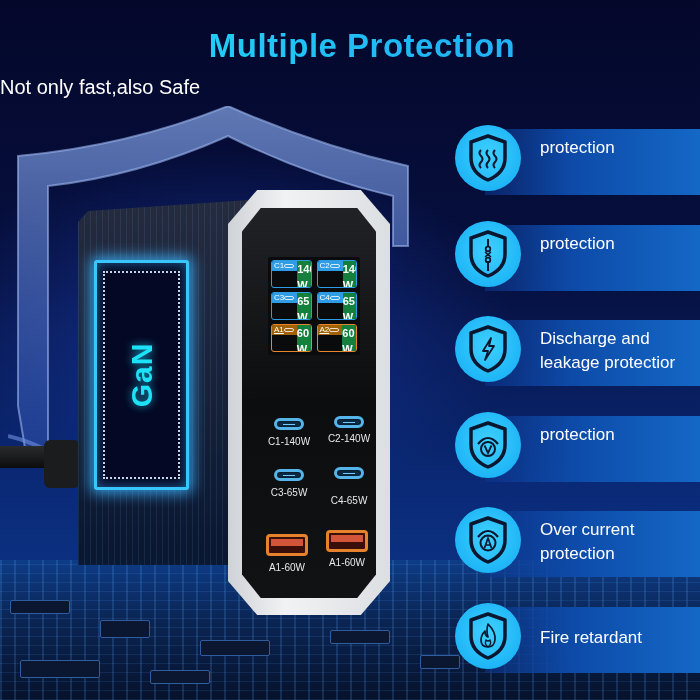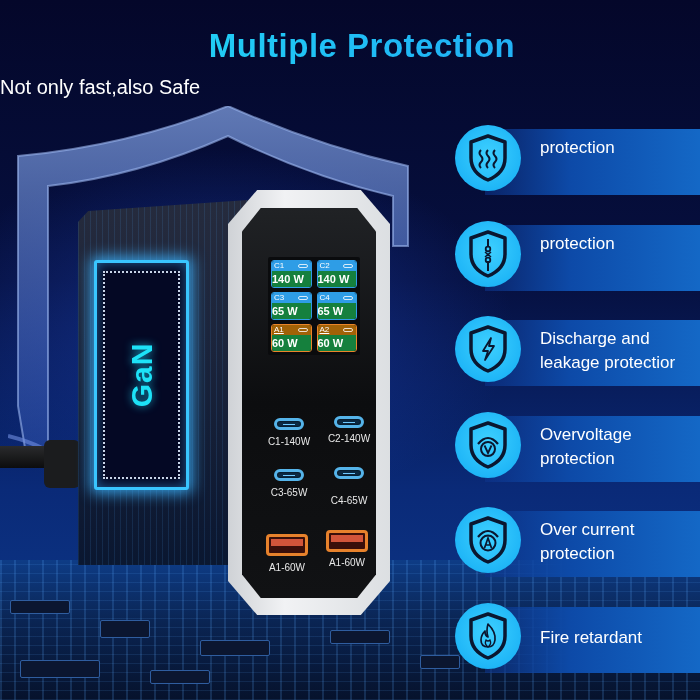--- a/index.html
+++ b/index.html
@@ -84,21 +84,21 @@
     position: absolute; left: 182px; top: 18px; width: 134px; height: 390px;
     background: linear-gradient(180deg, #202225 0%, #0c0d0f 50%, #111214 100%);
     clip-path: polygon(14% 0, 86% 0, 100% 6%, 100% 94%, 86% 100%, 14% 100%, 0 94%, 0 6%);
   }
 
   .screen {
     position: absolute; left: 208px; top: 67px; width: 92px; height: 98px;
     background: #0a0b0d; border-radius: 2px; padding: 3px;
     display: grid; grid-template-columns: 1fr 1fr; grid-gap: 4px 5px;
   }
-  .tile { border-radius: 3px; display: flex; flex-direction: column; overflow: hidden; }
+  .tile { border-radius: 3px; display: flex; flex-direction: row; overflow: hidden; }
   .tile.c { border: 1.5px solid #2e9de6; }
   .tile.a { border: 1.5px solid #e9852a; }
   .tile .hdr {
     height: 10px; font-size: 8px; line-height: 10px; color: #fff; padding-left: 2px;
     display: flex; justify-content: space-between; align-items: center;
   }
   .tile.c .hdr { background: #2e9de6; }
   .tile.a .hdr { background: #a16207; text-decoration: underline; }
   .tile .batt { width: 10px; height: 4px; border: 1px solid #fff; border-radius: 2px; margin-right: 3px; opacity: 0.8; }
   .tile .val { flex: 1; background: #15803d; color: #fff; font-weight: 700; font-size: 11px; text-align: left; line-height: 16px; }
@@ -305,21 +305,20 @@
       <div class="band"></div>
       <div class="badge">
         <svg viewBox="0 0 44 50">
             <path d="M22 3 L39 9 L39 25 Q39 40 22 47 Q5 40 5 25 L5 9 Z" fill="none" stroke="#0a1730" stroke-width="3.5" stroke-linejoin="round"></path>
           <path d="M12 24 Q22 12 32 24" fill="none" stroke="#0a1730" stroke-width="2.2"></path>
             <circle cx="22" cy="29" r="7" fill="none" stroke="#0a1730" stroke-width="2"></circle>
             <path d="M18.5 25.5 L22 33 L25.5 25.5" fill="none" stroke="#0a1730" stroke-width="1.8"></path>
           </svg>
       </div>
       <div class="text">
-          <div>Overvoltage</div>
           <div>protection</div>
         </div>
     </div>
 
     <div class="feature">
       <div class="band"></div>
       <div class="badge">
         <svg viewBox="0 0 44 50">
             <path d="M22 3 L39 9 L39 25 Q39 40 22 47 Q5 40 5 25 L5 9 Z" fill="none" stroke="#0a1730" stroke-width="3.5" stroke-linejoin="round"></path>
           <path d="M12 22 Q22 10 32 22" fill="none" stroke="#0a1730" stroke-width="2.2"></path>

